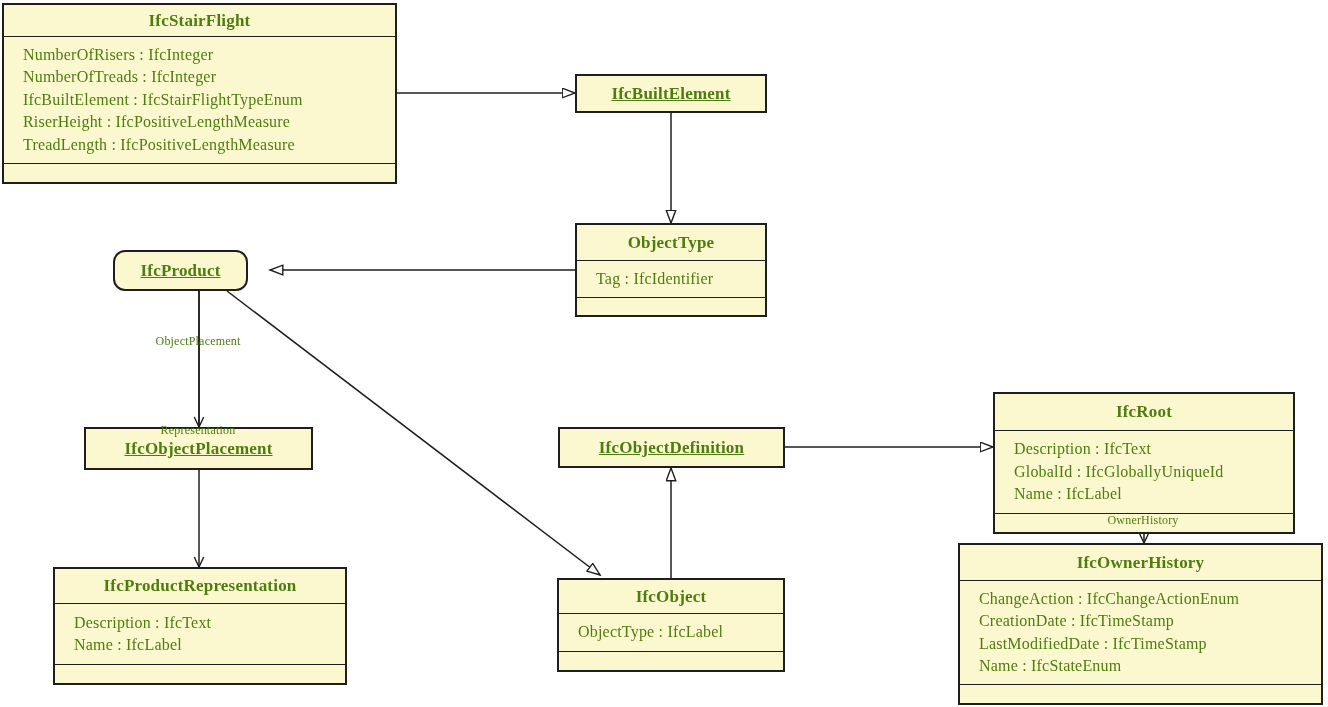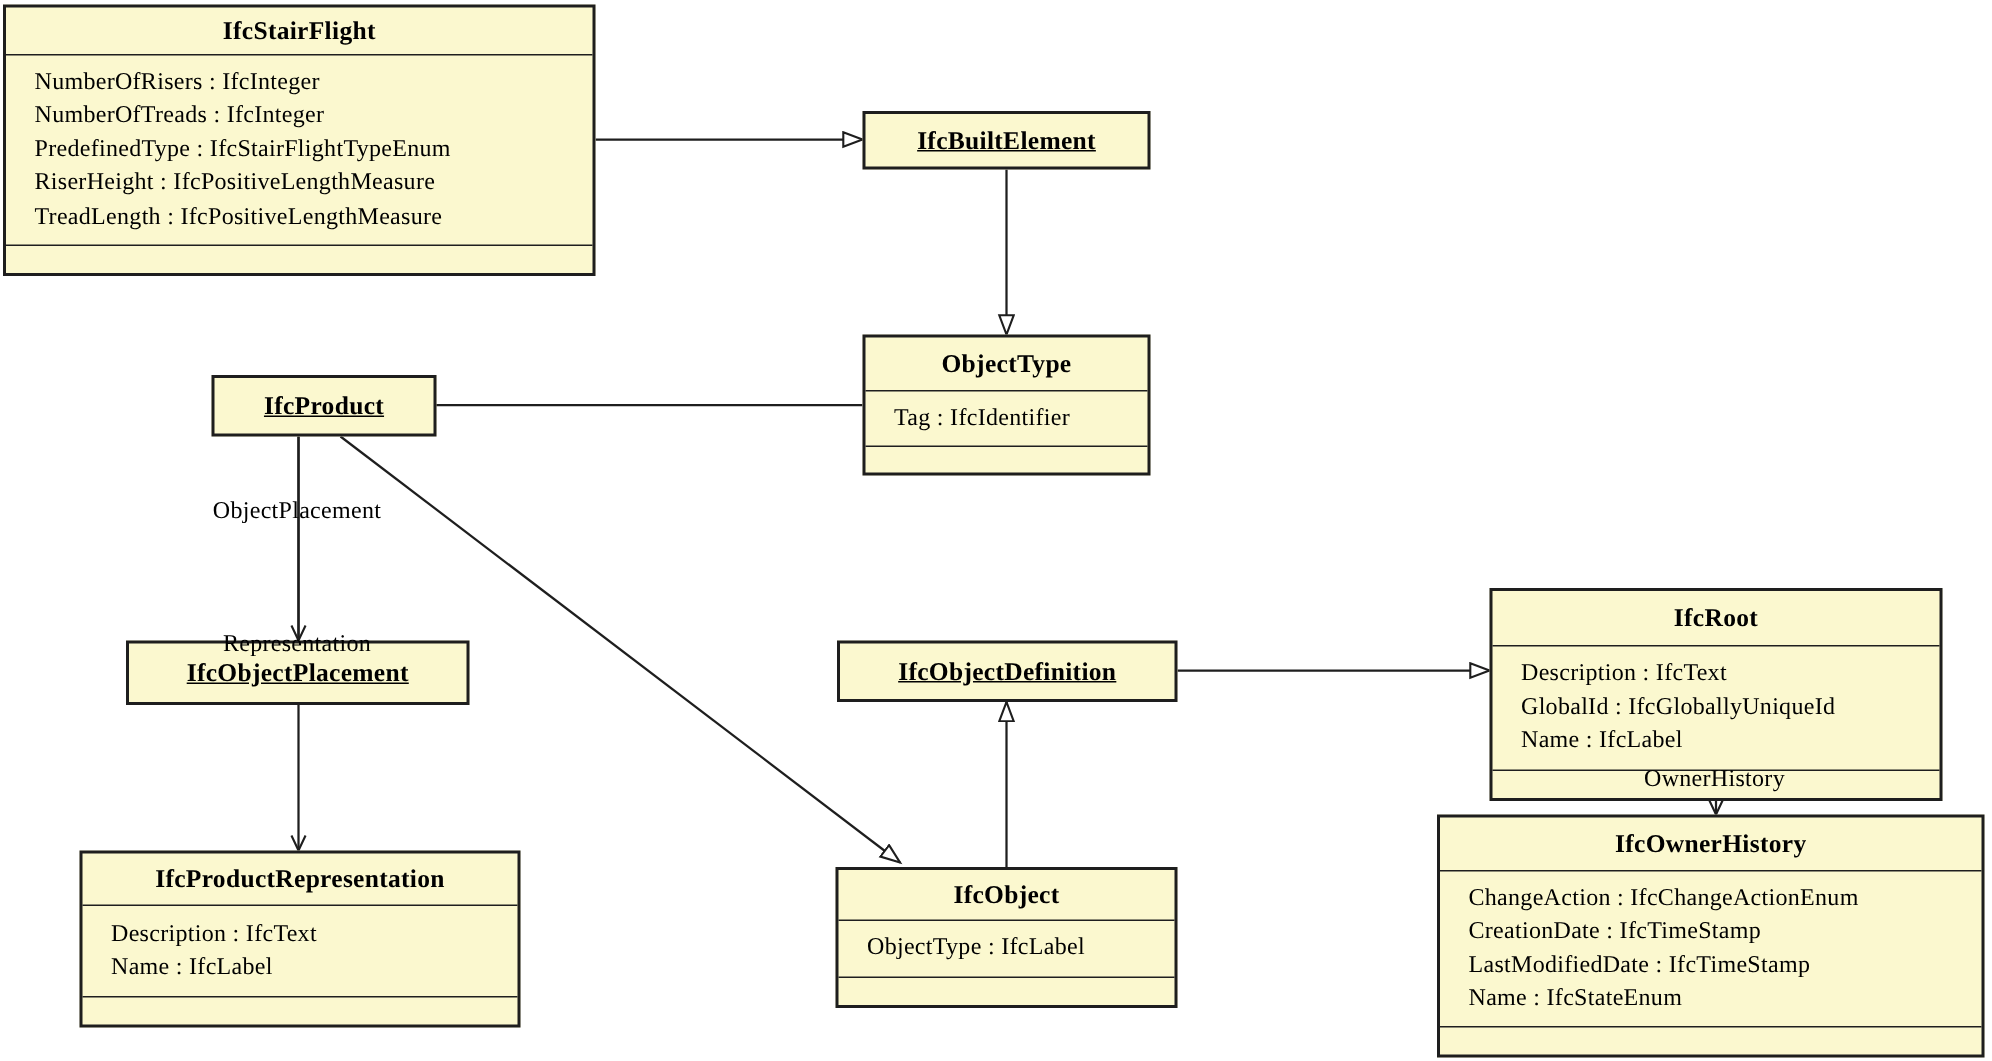--- a/index.html
+++ b/index.html
@@ -1,21 +1,21 @@
 <!DOCTYPE html>
 <html><head>
 <meta charset="utf-8">
 <style>
   html,body{margin:0;padding:0;background:#ffffff;}
   #canvas{
     position:relative;
     width:1328px;height:707px;
     background:#ffffff;
     font-family:"Liberation Serif","DejaVu Serif",serif;
-    color:#000000;
+    color:#4d7c0f;
     overflow:hidden;
   }
   #edge-layer{position:absolute;left:0;top:0;width:1328px;height:707px;z-index:1;}
   #box-layer .uml-class{
     position:absolute;
     box-sizing:border-box;
     background:#FBF8CF;
     border:2px solid #1e1e1e;
     display:flex;
     flex-direction:column;
@@ -32,21 +32,21 @@
     display:flex;flex-direction:column;justify-content:center;align-items:flex-start;
     padding:16px 19px;
     border-top:1.4px solid #1e1e1e;
     overflow:hidden;
   }
   .uml-attr{font-size:16px;line-height:22.5px;white-space:nowrap;letter-spacing:0.2px;}
   .uml-empty{flex:0 0 auto;border-top:1.4px solid #1e1e1e;}
   .edge-label{
     position:absolute;z-index:3;
     transform:translate(-50%,-50%);
-    font-size:16px;letter-spacing:0.2px;
+    font-size:12px;letter-spacing:0.2px;
     white-space:nowrap;
   }
 </style>
 </head>
 <body>
 
 <div id="canvas">
   <svg id="edge-layer" xmlns="http://www.w3.org/2000/svg" width="1328" height="707" viewBox="0 0 1328 707">
     <defs>
       <marker id="mTriangle" markerUnits="userSpaceOnUse" markerWidth="16" markerHeight="13" refX="13.5" refY="5.5" orient="auto">
@@ -67,37 +67,37 @@
         <line x1="785" y1="447" x2="993" y2="447" stroke="#1e1e1e" stroke-width="1.5" marker-end="url(#mTriangle)"></line>
         <line x1="1144" y1="517" x2="1144" y2="543" stroke="#1e1e1e" stroke-width="1.5" marker-end="url(#mVee)"></line>
       </g>
   </svg>
   <div id="box-layer">
       <div class="uml-class" style="left: 2px; top: 3px; width: 395px; height: 181px;">
         <div class="uml-title" style="height: 31px;">IfcStairFlight</div>
         <div class="uml-attrs">
           <div class="uml-attr">NumberOfRisers : IfcInteger</div>
           <div class="uml-attr">NumberOfTreads : IfcInteger</div>
-          <div class="uml-attr">PredefinedType : IfcStairFlightTypeEnum</div>
+          <div class="uml-attr">IfcBuiltElement : IfcStairFlightTypeEnum</div>
           <div class="uml-attr">RiserHeight : IfcPositiveLengthMeasure</div>
           <div class="uml-attr">TreadLength : IfcPositiveLengthMeasure</div>
         </div>
         <div class="uml-empty" style="height: 18px;"></div>
       </div>
       <div class="uml-class" style="left: 575px; top: 74px; width: 192px; height: 39px;">
         <div class="uml-title fill">IfcBuiltElement</div>
       </div>
       <div class="uml-class" style="left: 575px; top: 223px; width: 192px; height: 94px;">
         <div class="uml-title" style="height: 35px;">ObjectType</div>
         <div class="uml-attrs">
           <div class="uml-attr">Tag : IfcIdentifier</div>
         </div>
         <div class="uml-empty" style="height: 17px;"></div>
       </div>
-      <div class="uml-class" style="left: 141px; top: 250px; width: 150px; height: 41px;">
+      <div class="uml-class" style="left: 113px; top: 250px; width: 135px; height: 41px; border-radius: 12px;">
         <div class="uml-title fill">IfcProduct</div>
       </div>
       <div class="uml-class" style="left: 84px; top: 427px; width: 229px; height: 43px;">
         <div class="uml-title fill">IfcObjectPlacement</div>
       </div>
       <div class="uml-class" style="left: 53px; top: 567px; width: 294px; height: 118px;">
         <div class="uml-title" style="height: 34px;">IfcProductRepresentation</div>
         <div class="uml-attrs">
           <div class="uml-attr">Description : IfcText</div>
           <div class="uml-attr">Name : IfcLabel</div>

